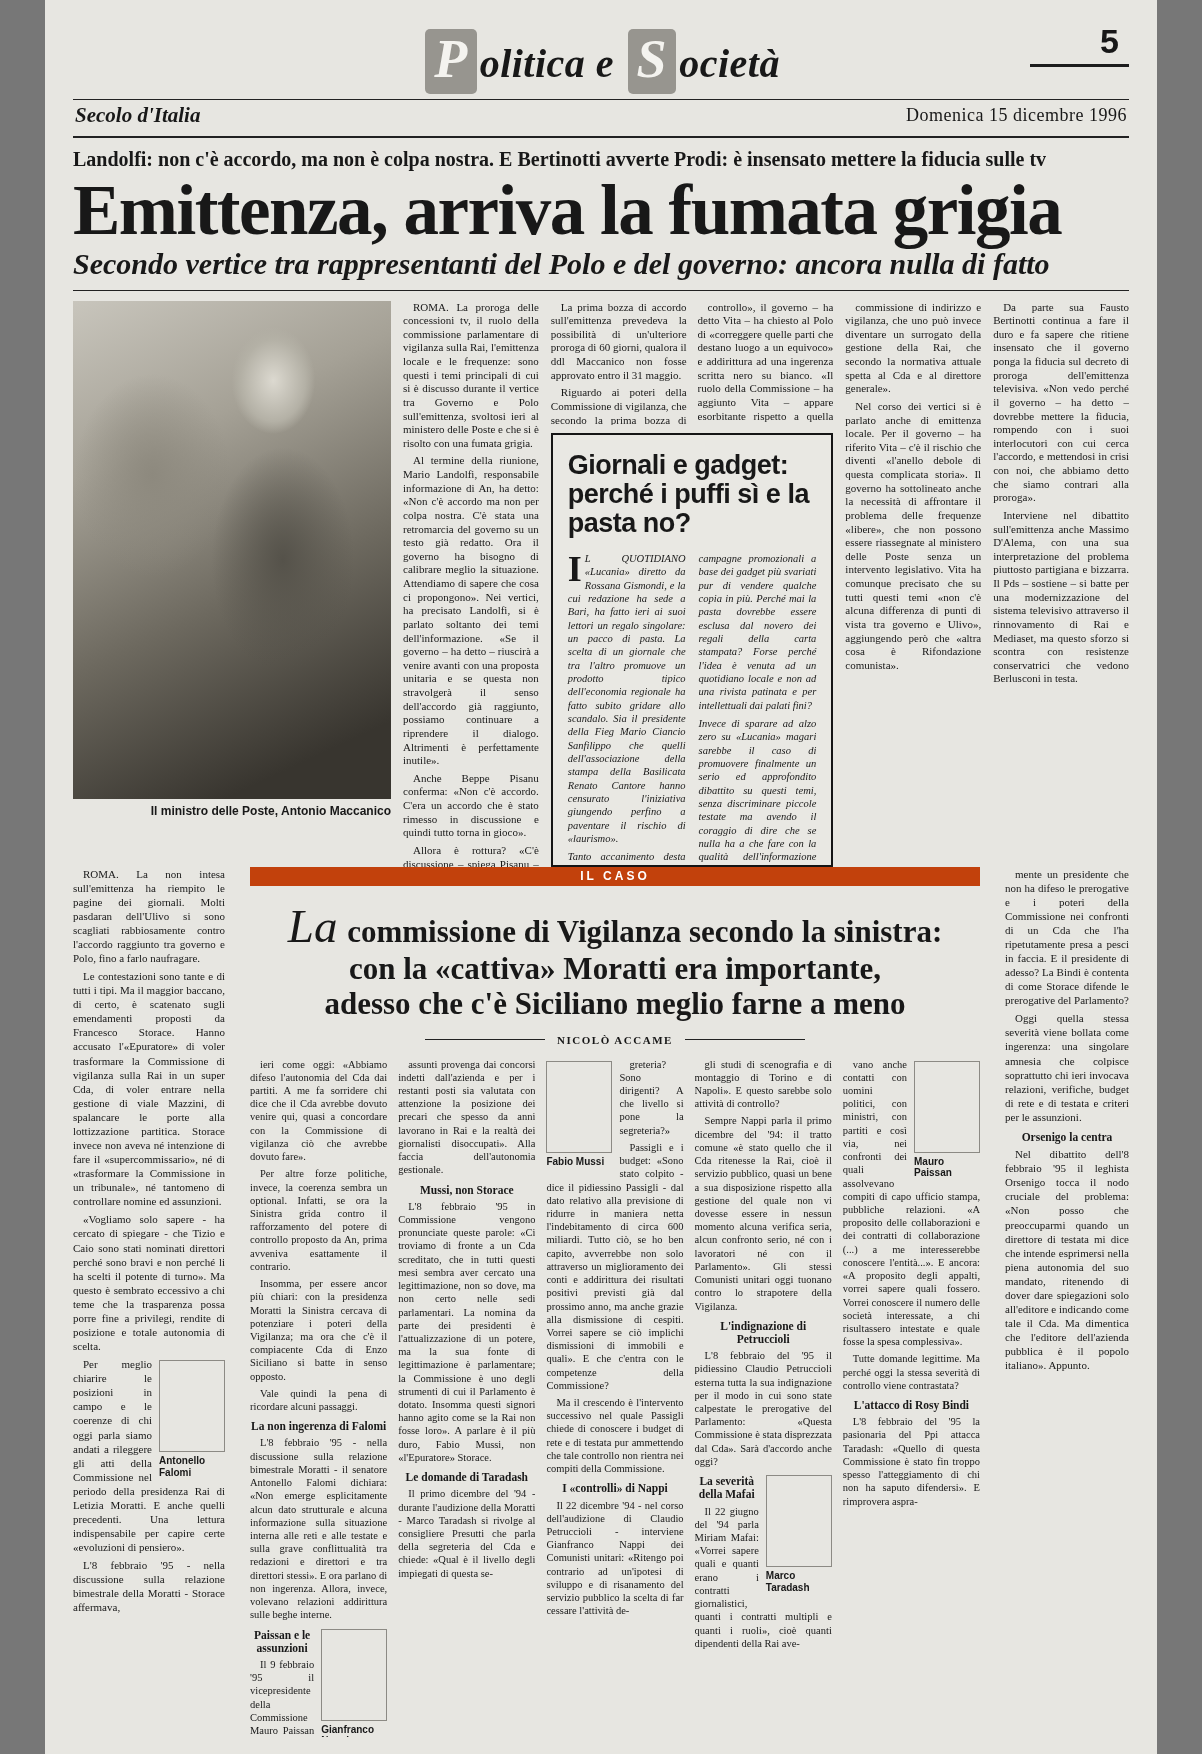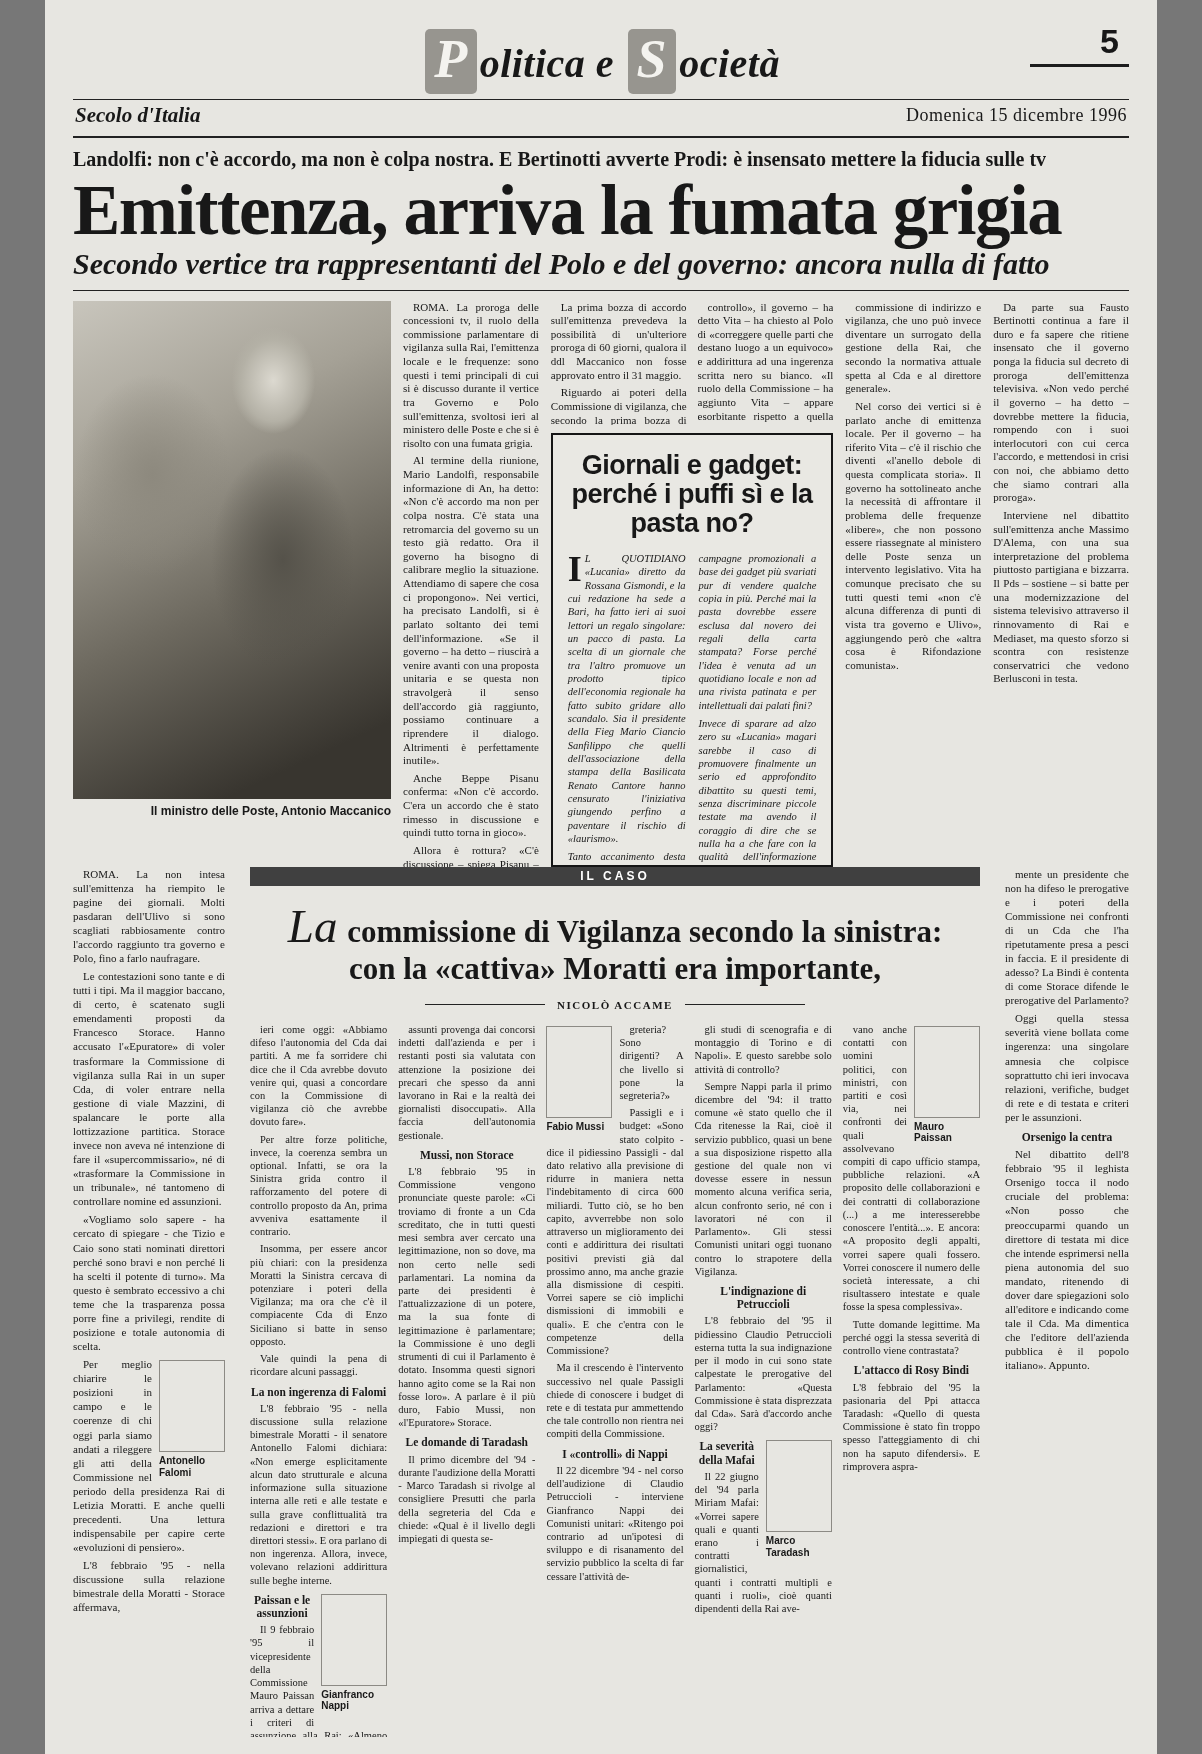--- a/index.html
+++ b/index.html
@@ -32,31 +32,31 @@
         radial-gradient(ellipse 100px 130px at 25% 35%, #8d897e 0%, rgba(0,0,0,0) 78%),
         linear-gradient(155deg,#c8c5bc 0%,#a5a196 28%,#6d695f 58%,#38352f 88%);}
   .photo-caption{font-family:"Liberation Sans",sans-serif;font-weight:bold;font-size:12px;
                  padding-top:5px;line-height:1.2;}
   .col{flex:1;overflow:hidden;font-size:11px;line-height:1.24;text-align:justify;}
   .bodytext{margin:0 0 4px;text-indent:10px;}
   .mid-wrap{flex:2.08;display:flex;flex-direction:column;gap:8px;min-width:0;}
   .mid-top{display:flex;gap:11px;height:124px;overflow:hidden;flex:0 0 auto;}
   .gadget-box{border:2px solid #151515;padding:16px 15px 10px;flex:1;overflow:hidden;background:#e9e8e3;}
   .box-title{font-family:"Liberation Sans",sans-serif;font-weight:bold;font-size:27px;
-             line-height:1.08;margin:0 0 14px;letter-spacing:-0.5px;text-align:center;}
+             line-height:1.08;margin:0 0 14px;letter-spacing:-0.5px;}
   .box-body{column-count:2;column-gap:13px;font-style:italic;font-size:10.5px;line-height:1.27;text-align:justify;}
   .box-p{margin:0 0 5px;}
   .dropcap{float:left;font-size:36px;line-height:0.78;font-weight:bold;font-style:normal;padding:3px 3px 0 0;}
   
   .caso{display:flex;gap:25px;height:870px;}
   .outer-col{flex:0 0 auto;font-size:11px;line-height:1.28;text-align:justify;overflow:hidden;}
   .outer-col.left{width:152px;}
   .outer-col.right{width:124px;}
   .caso-center{flex:1;display:flex;flex-direction:column;min-width:0;}
-  .caso-bar{background:#404040;color:#fff;font-family:"Liberation Sans",sans-serif;font-weight:bold;
+  .caso-bar{background:#c2410c;color:#fff;font-family:"Liberation Sans",sans-serif;font-weight:bold;
             font-size:12px;letter-spacing:3px;text-align:center;padding:2px 0 3px;flex:0 0 auto;}
   .caso-headline{text-align:center;font-weight:bold;font-size:31px;line-height:1.12;
                  margin:14px 24px 4px;flex:0 0 auto;}
   .caso-la{font-style:italic;font-size:47px;font-weight:normal;padding-right:2px;}
   .byline-row{display:flex;align-items:center;justify-content:center;gap:12px;margin:8px 0 12px;flex:0 0 auto;}
   .byline-rule{width:120px;border-top:1px solid #222;}
   .byline{font-family:Liberation Serif, serif;font-weight:bold;font-size:11px;letter-spacing:1.5px;}
   .caso-cols{display:flex;gap:11px;flex:1;overflow:hidden;}
   .ccol{flex:1;font-size:10.5px;line-height:1.26;text-align:justify;overflow:hidden;min-width:0;}
   .subhead{font-weight:bold;font-size:11.5px;text-align:center;margin:7px 0 3px;line-height:1.15;}
@@ -168,20 +168,21 @@
         </div>
     </div>
 
     <div class="caso-center">
       <div class="caso-bar">
         <span>IL CASO</span>
       </div>
       <h2 class="caso-headline">
         <span class="caso-la">La</span><span> commissione di Vigilanza secondo la sinistra:</span><br>
         <span>con la «cattiva» Moratti era importante,</span><br>
+        <span>adesso che c'è Siciliano meglio farne a meno</span>
       </h2>
       <div class="byline-row">
         <span class="byline-rule"></span>
         <span class="byline">NICOLÒ ACCAME</span>
         <span class="byline-rule"></span>
       </div>
 
       <div class="caso-cols">
 
         <div class="ccol">

